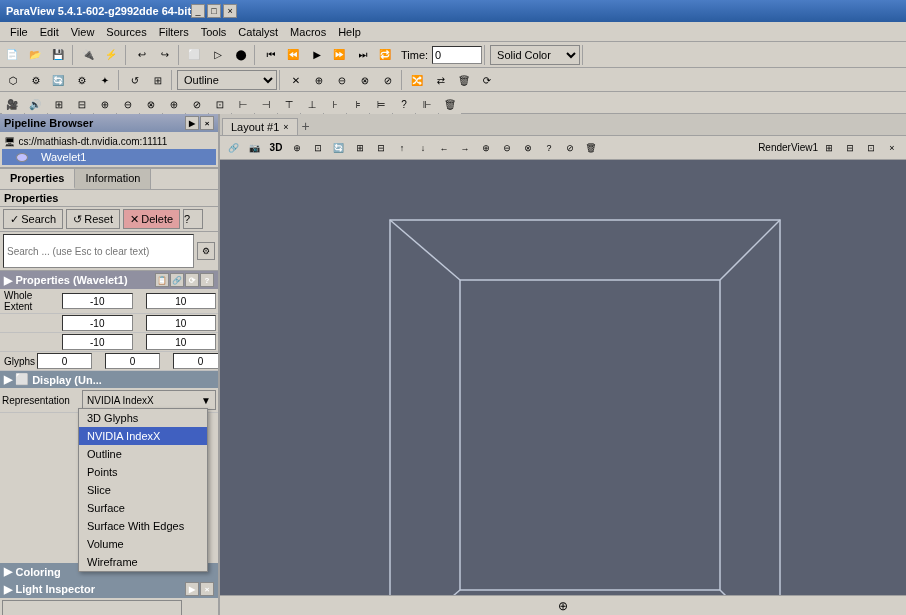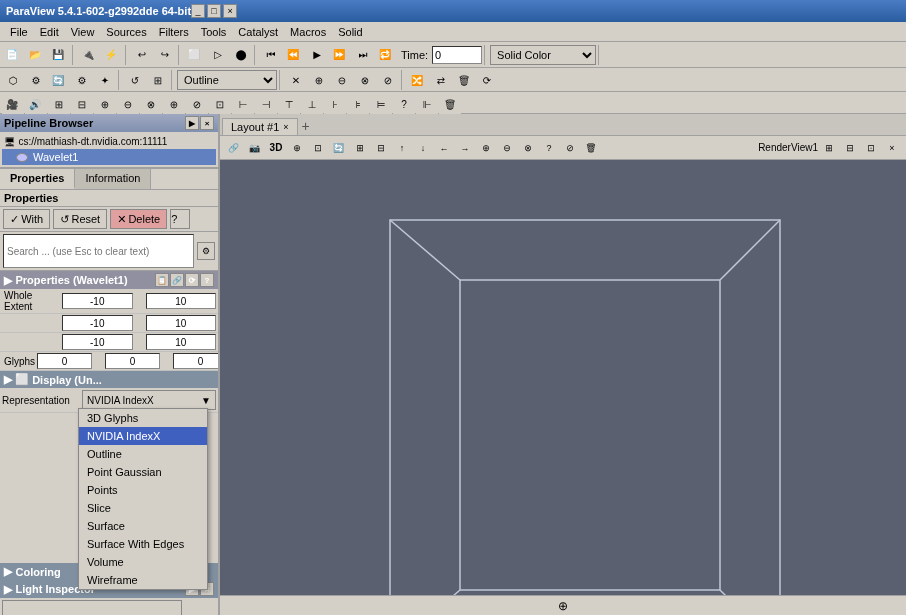--- a/index.html
+++ b/index.html
@@ -85,21 +85,21 @@
       justify-content: space-between;
     }
     .panel-header-icons { display: flex; gap: 1px; }
     .panel-header-icon { width: 14px; height: 14px; background: #d4d0c8; border: 1px solid #888; font-size: 8px; display: flex; align-items: center; justify-content: center; cursor: pointer; }
     
     #pipeline-content {
       padding: 2px;
       font-size: 11px;
     }
     .pipeline-server { padding: 2px 2px; display: flex; align-items: center; gap: 3px; }
-    .pipeline-item { padding: 2px 14px; display: flex; align-items: center; gap: 5px; background: #6080c0; color: white; }
+    .pipeline-item { padding: 2px 14px; display: flex; align-items: center; gap: 13px; background: #6080c0; color: white; }
     .eye-icon { width: 12px; height: 9px; background: #c0c0ff; border-radius: 50%; border: 1px solid #888; }
 
     
     #properties-panel {
       flex: 1;
       display: flex;
       flex-direction: column;
       overflow: hidden;
     }
     .props-tabs {
@@ -317,21 +317,21 @@
 
 <div id="menubar">
   <span class="menu-item">File</span>
   <span class="menu-item">Edit</span>
   <span class="menu-item">View</span>
   <span class="menu-item">Sources</span>
   <span class="menu-item">Filters</span>
   <span class="menu-item">Tools</span>
   <span class="menu-item">Catalyst</span>
   <span class="menu-item">Macros</span>
-  <span class="menu-item">Solid</span>
+  <span class="menu-item">Help</span>
 </div>
 
 <div class="toolbar-row">
   <div class="tb-btn">📄</div>
   <div class="tb-btn">📂</div>
   <div class="tb-btn">💾</div>
   <div class="tb-sep"></div>
   <div class="tb-btn">🔌</div>
   <div class="tb-btn">⚡</div>
   <div class="tb-sep"></div>
@@ -344,21 +344,21 @@
   <div class="tb-sep"></div>
   <div class="tb-btn">⏮</div>
   <div class="tb-btn">⏪</div>
   <div class="tb-btn">▶</div>
   <div class="tb-btn">⏩</div>
   <div class="tb-btn">⏭</div>
   <div class="tb-btn">🔁</div>
   <span class="tb-label">Time:</span>
   <input class="tb-input" style="width: 50px;" value="0">
   <div class="tb-sep"></div>
-  <select class="tb-select" style="width:106px;">
+  <select class="tb-select" style="width:90px;">
     <option>Solid Color</option>
   </select>
   <div class="tb-sep"></div>
 </div>
 
 <div class="toolbar-row" style="height:24px;">
   <div class="tb-btn">⬡</div>
   <div class="tb-btn">⚙</div>
   <div class="tb-btn">🔄</div>
   <div class="tb-btn">⚙</div>
@@ -436,21 +436,21 @@
         <div class="props-tab">Information</div>
       </div>
 
       <div style="background:#d4d0c8; font-size:11px; font-weight:bold; padding:2px 4px; border-bottom:1px solid #a0a0a0;">
         <span>Properties</span>
       </div>
 
       <div class="props-toolbar">
         <button class="props-btn">
           <span>✓</span>
-          <span>With</span>
+          <span>Search</span>
         </button>
         <button class="props-btn">
           <span>↺</span>
           <span>Reset</span>
         </button>
         <button class="props-btn" style="background:#e0a0a0;">
           <span>✕</span>
           <span>Delete</span>
         </button>
         <button class="props-btn" style="width:20px; padding:0;">?</button>
@@ -515,21 +515,20 @@
           <span class="repr-label" style="font-size:10px; width:80px;">Representation</span>
           <div class="repr-select-btn" style="position:relative; flex:1;">
             <span>NVIDIA IndexX</span>
             <span>▼</span>
           </div>
 
           <div id="repr-dropdown" style="position:absolute; left:78px; top:20px; width:130px; background:#d4d0c8; border:1px solid #888; z-index:100; box-shadow:2px 2px 4px rgba(0,0,0,0.3);">
             <div class="dropdown-item">3D Glyphs</div>
             <div class="dropdown-item selected" style="background:#4060c0; color:white;">NVIDIA IndexX</div>
             <div class="dropdown-item">Outline</div>
-            <div class="dropdown-item">Point Gaussian</div>
             <div class="dropdown-item">Points</div>
             <div class="dropdown-item">Slice</div>
             <div class="dropdown-item">Surface</div>
             <div class="dropdown-item">Surface With Edges</div>
             <div class="dropdown-item">Volume</div>
             <div class="dropdown-item">Wireframe</div>
           </div>
         </div>
 
         <div class="coloring-header" style="background:#8090a0; color:white; padding:2px 4px; font-size:11px; font-weight:bold; margin-top:150px; display:flex; align-items:center; gap:3px;">

